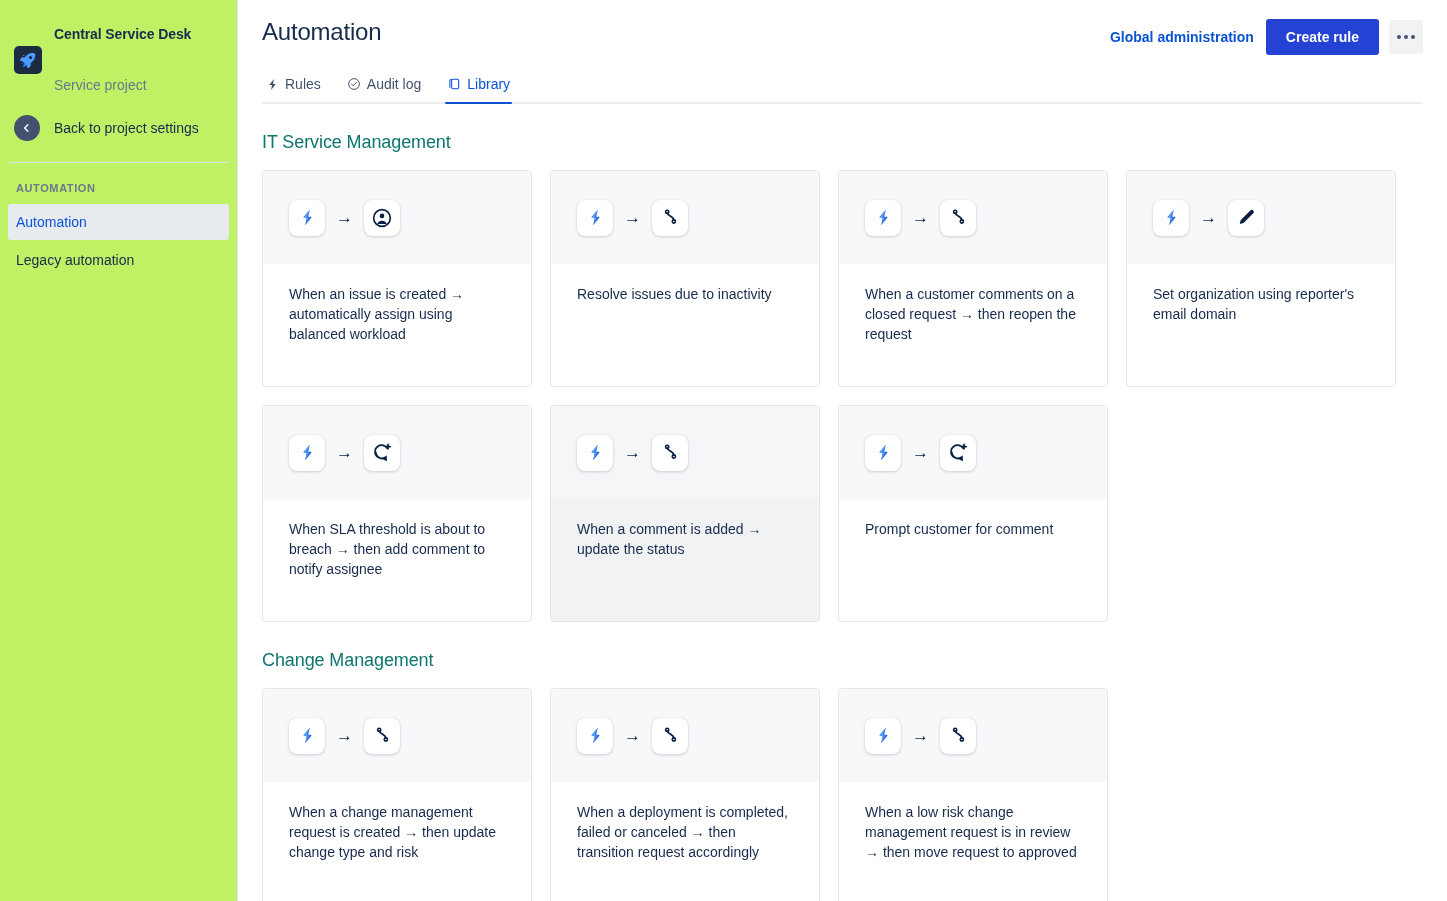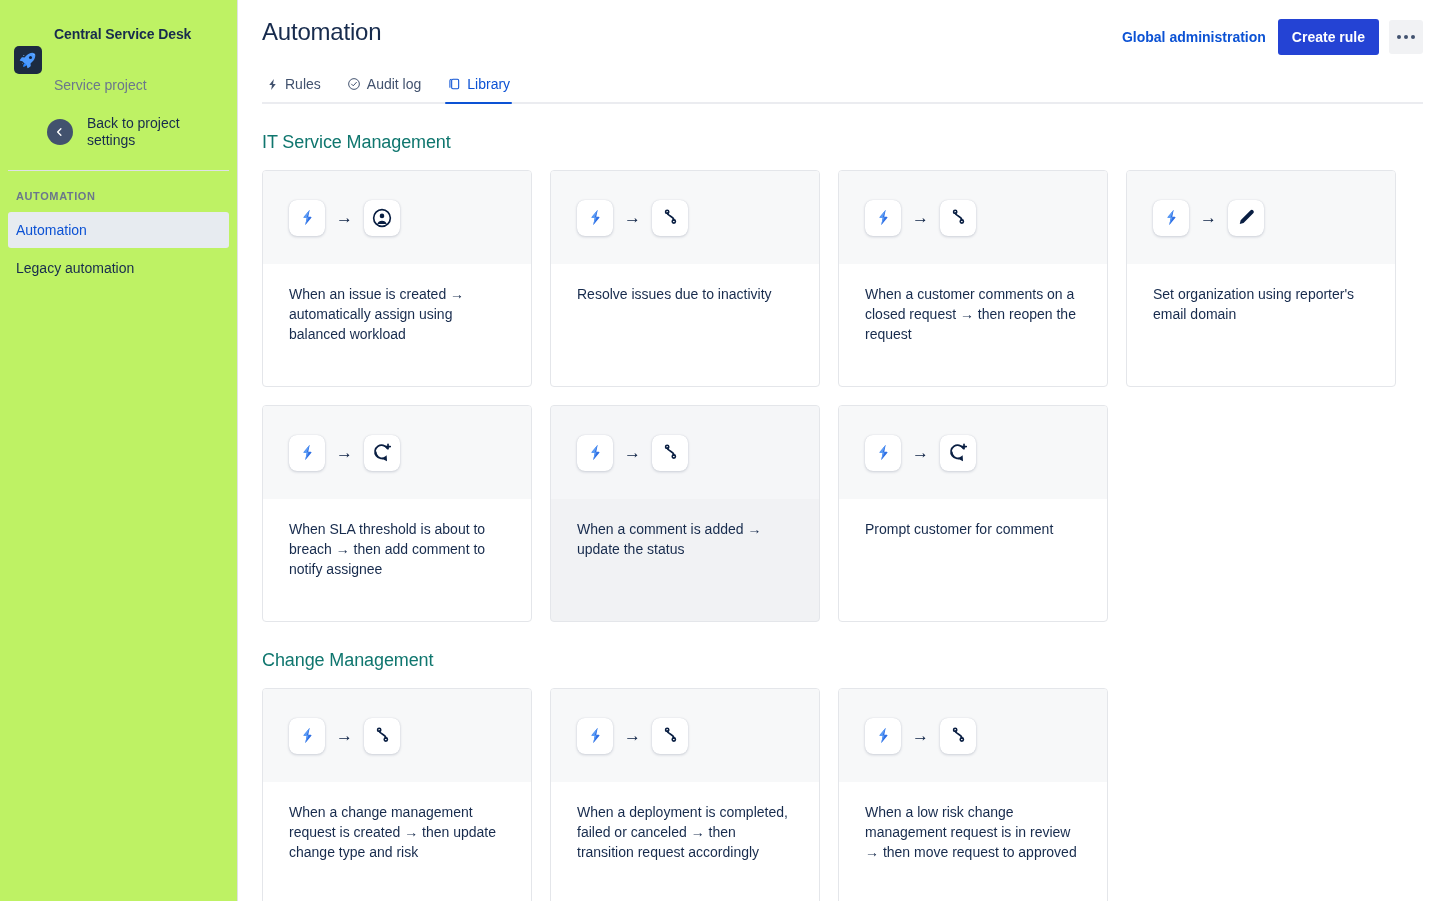--- a/index.html
+++ b/index.html
@@ -42,21 +42,20 @@
   .project-name {
     font-size: 14px; font-weight: 700; color: #172b4d; line-height: 17px;
     letter-spacing: -0.1px;
   }
   .project-type { font-size: 14px; color: #6b778c; line-height: 15px; margin-top: 34px; }
 
   .back-link {
     display: flex; align-items: center; gap: 14px;
     padding: 22px 16px 0 14px;
     cursor: pointer;
-    margin-left: 33px;
   }
   .back-circle {
     width: 26px; height: 26px; border-radius: 50%;
     background: #42526e;
     display: flex; align-items: center; justify-content: center;
     flex: 0 0 26px;
   }
   .back-label { font-size: 14px; color: #172b4d; line-height: 17px; }
 
   .sidebar-divider {
@@ -123,21 +122,21 @@
     cursor: pointer; line-height: 20px; padding-right: 2px;
   }
 
   .btn-primary {
     background: #2443d4;
     color: #ffffff;
     font-size: 14px;
     font-weight: 700;
     border: none;
     border-radius: 3px;
-    padding: 9px 14px;
+    padding: 9px 20px;
     cursor: pointer;
     font-family: "Liberation Sans", sans-serif;
     line-height: 18px;
   }
 
   .btn-more {
     background: #f1f2f4;
     border: none;
     border-radius: 3px;
     width: 34px; height: 34px;

